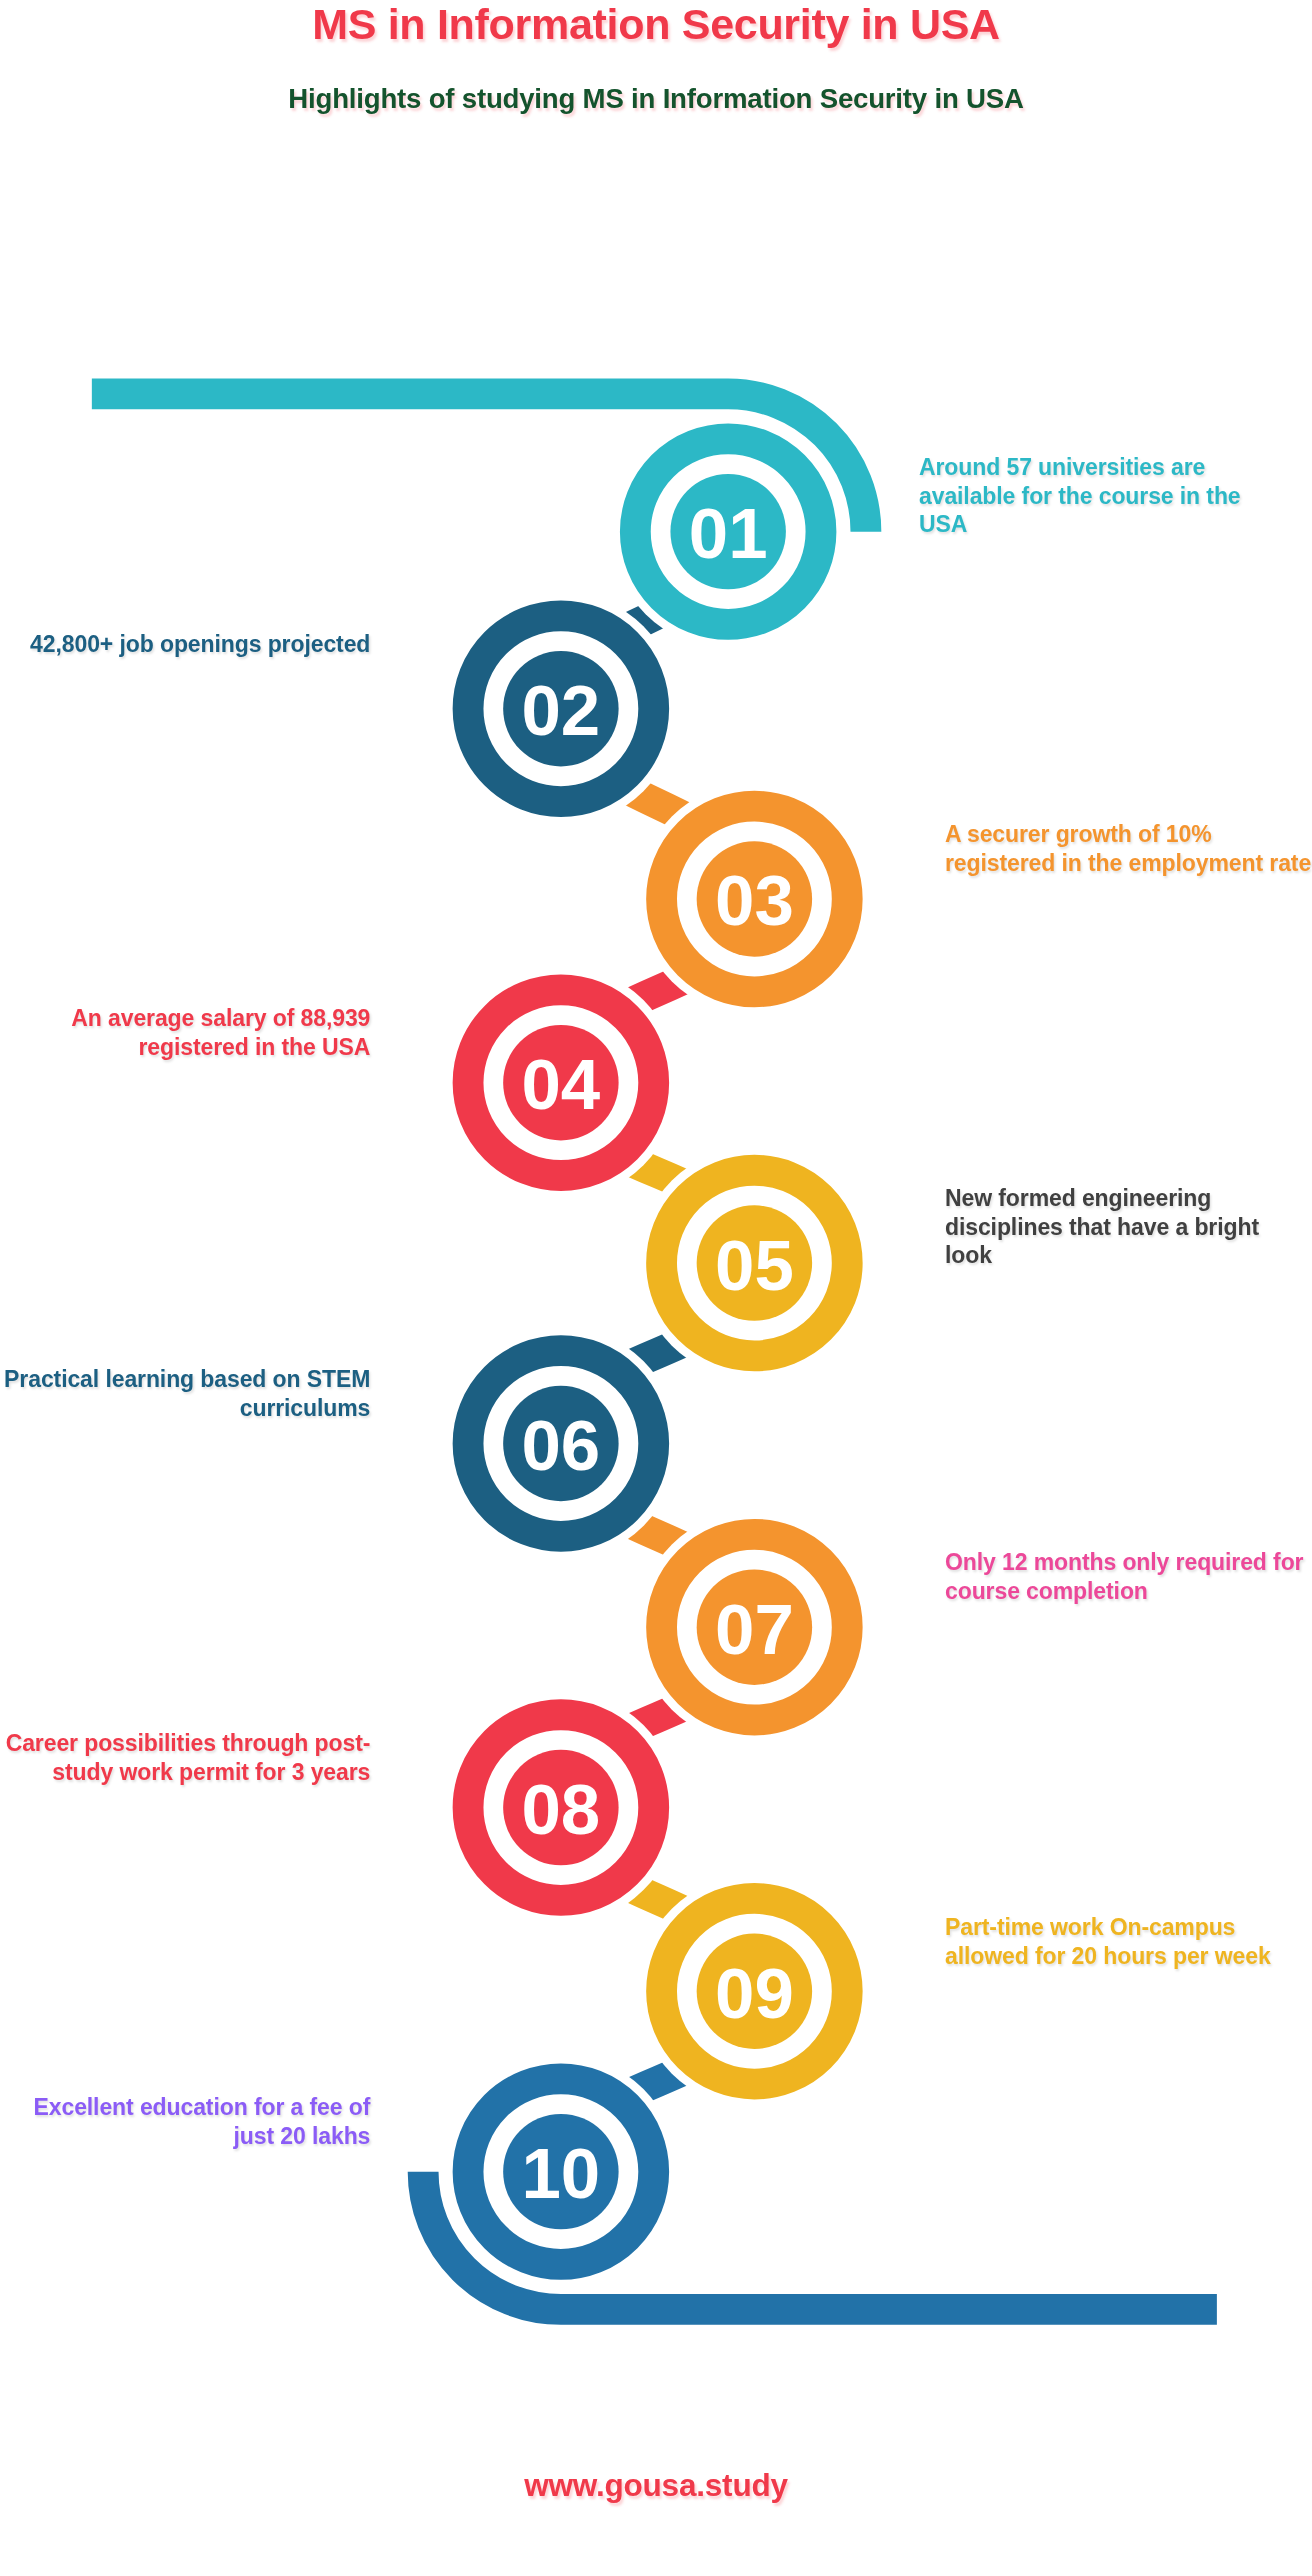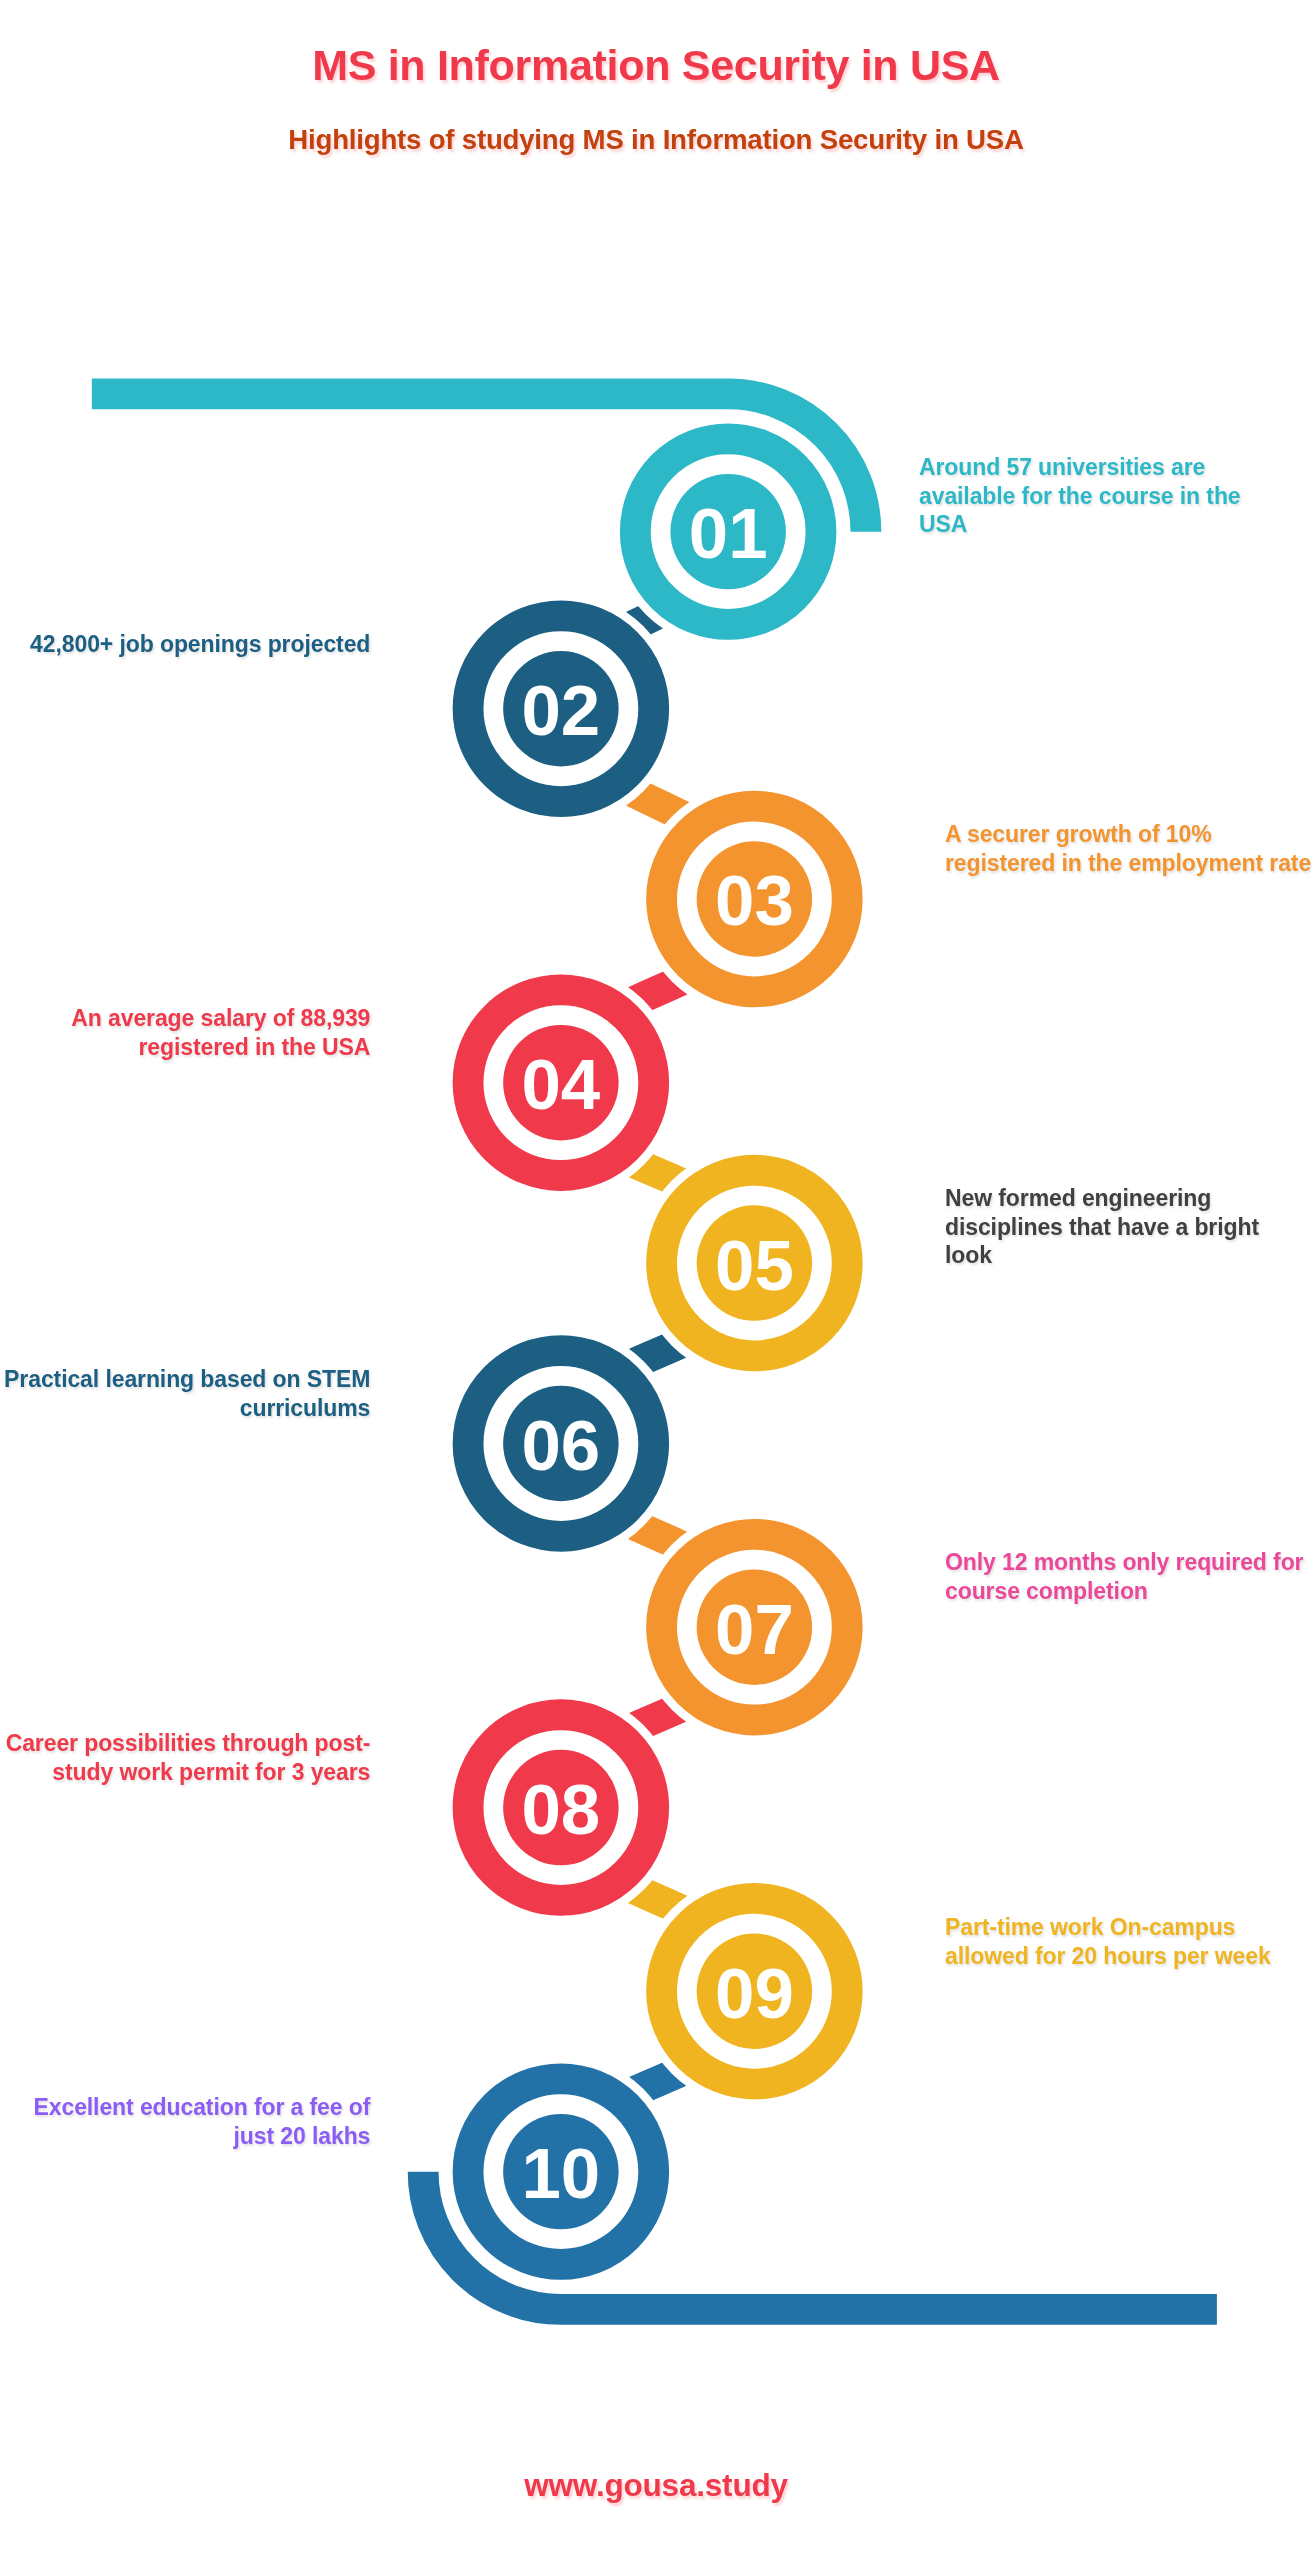--- a/index.html
+++ b/index.html
@@ -18,34 +18,33 @@
   
   .header {
     position: absolute;
     top: 0;
     left: 0;
     width: 1312px;
     text-align: center;
   }
   .title {
     margin: 0;
-    padding-top: 41px;
     font-size: 43px;
     font-weight: bold;
     letter-spacing: -0.3px;
     color: #f0394a;
     text-shadow: 2px 2.6px 2.6px rgba(240,57,74,0.22);
   }
   .subtitle {
     margin: 0;
     padding-top: 34px;
     font-size: 27.6px;
     font-weight: bold;
     letter-spacing: -0.2px;
-    color: #c2410c;
+    color: #14532d;
     text-shadow: 2px 2.6px 2.6px rgba(240,57,74,0.22);
   }
 
   
   #chain {
     position: absolute;
     left: 0;
     top: 0;
     width: 1312px;
     height: 2576px;

